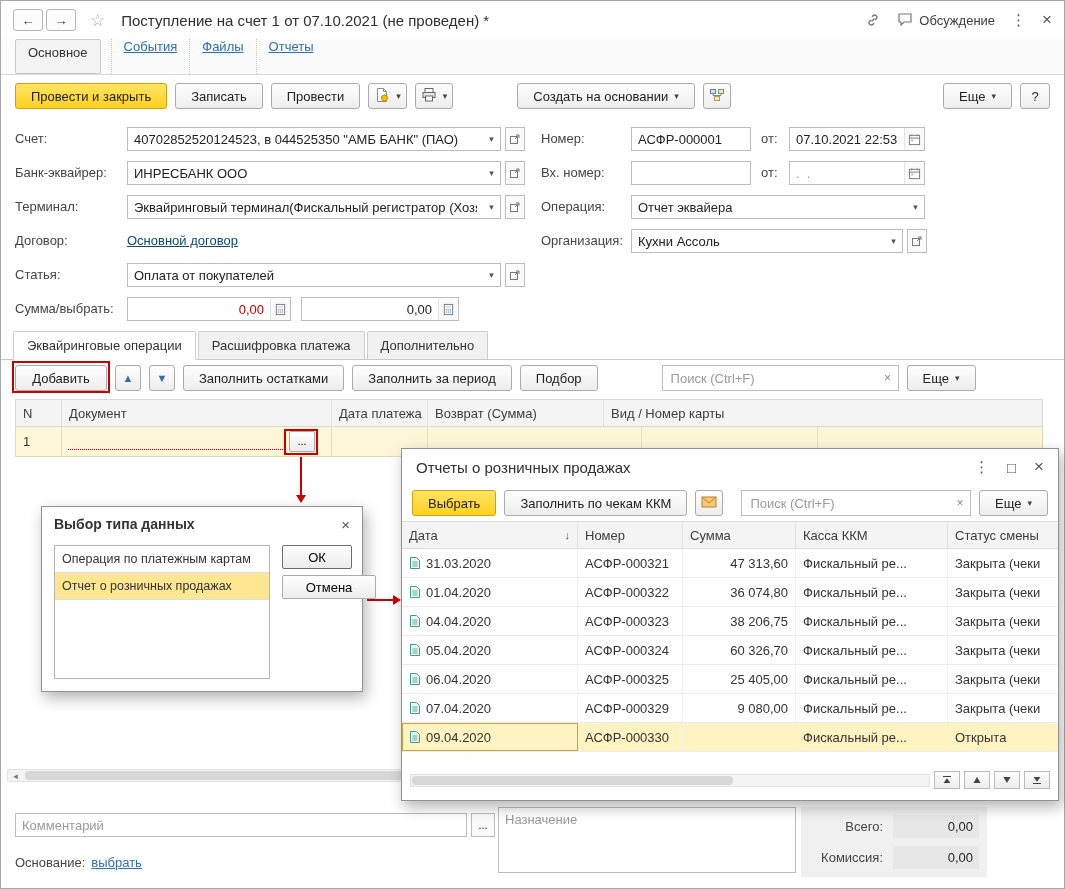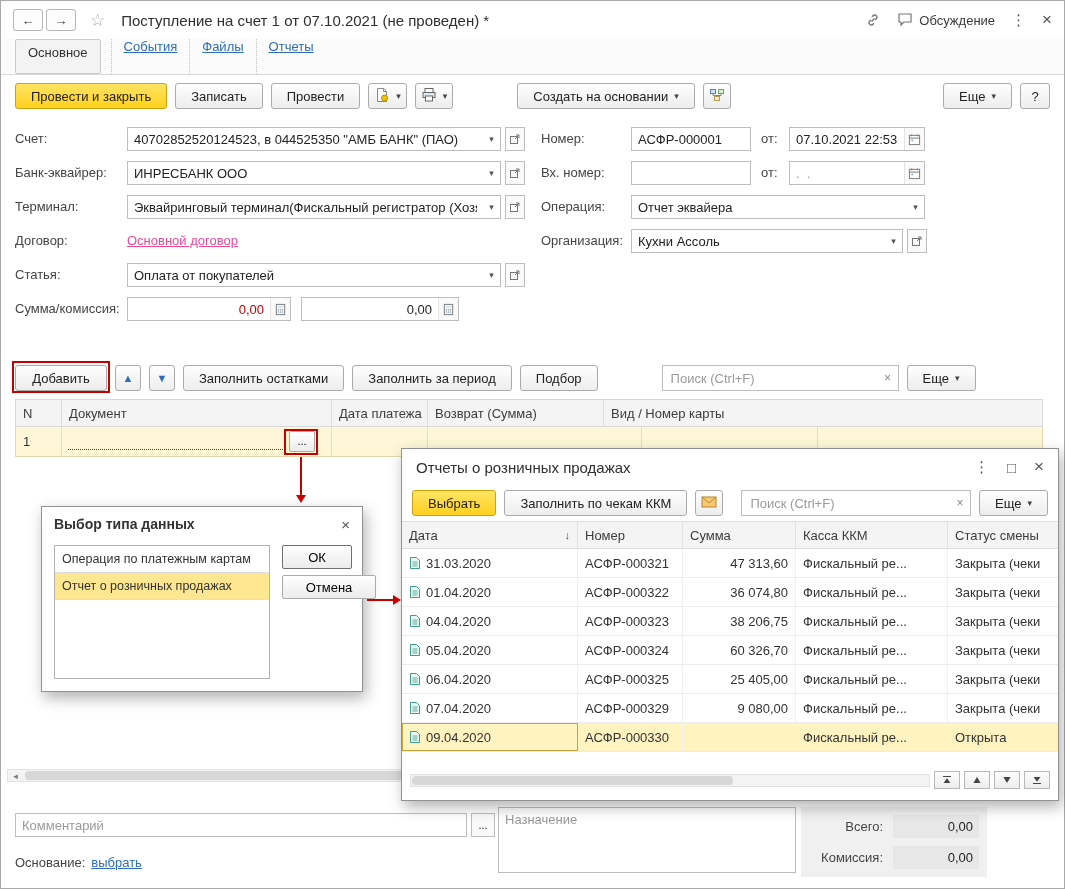--- a/index.html
+++ b/index.html
@@ -38,21 +38,21 @@
 
 .flabel{position:absolute;left:14px;width:112px;line-height:24px;color:#444;white-space:nowrap}
 .flabel-r{position:absolute;left:540px;width:88px;line-height:24px;color:#444;white-space:nowrap}
 .flabel-ot{position:absolute;left:760px;width:26px;line-height:24px;color:#444}
 .field{position:absolute;height:24px;border:1px solid #bdbdbd;background:#fff;display:flex;align-items:center;overflow:hidden}
 .field input{flex:1;min-width:0;height:100%;border:none;outline:none;padding:0 6px;font:inherit;color:#222;background:transparent}
 .field input::placeholder{color:#9a9a9a}
 .field .dd{width:17px;height:100%;display:flex;align-items:center;justify-content:center;font-size:9px;color:#555;flex:none;cursor:pointer}
 .iconbtn-in{width:20px;height:100%;display:flex;align-items:center;justify-content:center;border-left:1px solid #e3e3e3;flex:none;background:#fafafa;cursor:pointer}
 .openbtn{position:absolute;width:20px;height:24px;border:1px solid #bdbdbd;background:#fafafa;display:flex;align-items:center;justify-content:center;padding:0}
-.linkval{position:absolute;color:#ec4899;text-decoration:underline;line-height:24px;cursor:pointer}
+.linkval{position:absolute;color:#0c4a6e;text-decoration:underline;line-height:24px;cursor:pointer}
 .red input{color:#c00000;text-align:right}
 .num input{text-align:right}
 .gray input{color:#999}
 
 
 .tabbar{position:absolute;top:330px;left:0;right:0;height:29px;padding-left:12px;display:flex;align-items:flex-end;gap:2px;border-bottom:1px solid #c9c9c9}
 .tab{height:28px;padding:0 13px;display:flex;align-items:center;background:#f1f1f1;border:1px solid #cdcdcd;border-bottom:none;color:#333;border-radius:2px 2px 0 0;cursor:pointer}
 .tab.active{background:#fff;height:29px;margin-bottom:-1px;border-bottom:1px solid #fff}
 
 
@@ -255,21 +255,21 @@
     <input value="Оплата от покупателей" style="">
     <span class="dd">▾</span>
   </div>
   <button class="openbtn" style="left:504px;top:262px">
     <svg width="14" height="14" viewBox="0 0 14 14">
         <rect x="2.5" y="4.5" width="7" height="7" fill="none" stroke="#777"></rect>
         <path d="M7 7l4-4M8 3h3v3" stroke="#777" fill="none"></path>
       </svg>
   </button>
 
-  <label class="flabel" style="top:296px">Сумма/комиссия:</label>
+  <label class="flabel" style="top:296px">Сумма/выбрать:</label>
   <div class="field red" style="left:126px;top:296px;width:164px">
     <input value="0,00" style="">
     <span class="iconbtn-in">
         <svg width="13" height="13" viewBox="0 0 14 14">
           <rect x="2.5" y="1.5" width="9" height="11" fill="#fff" stroke="#777"></rect>
           <rect x="4" y="3" width="6" height="2" fill="#cfe0ef"></rect>
           <rect x="4" y="6.5" width="1.5" height="1.5" fill="#8aa8c4"></rect>
           <rect x="6.2" y="6.5" width="1.5" height="1.5" fill="#8aa8c4"></rect>
           <rect x="8.4" y="6.5" width="1.5" height="1.5" fill="#8aa8c4"></rect>
           <rect x="4" y="9" width="1.5" height="1.5" fill="#8aa8c4"></rect>
@@ -339,20 +339,25 @@
     <input value="Кухни Ассоль" style="">
     <span class="dd">▾</span>
   </div>
   <button class="openbtn" style="left:906px;top:228px">
     <svg width="14" height="14" viewBox="0 0 14 14">
         <rect x="2.5" y="4.5" width="7" height="7" fill="none" stroke="#777"></rect>
         <path d="M7 7l4-4M8 3h3v3" stroke="#777" fill="none"></path>
       </svg>
   </button>
 
+  <div class="tabbar">
+    <div class="tab active">Эквайринговые операции</div>
+    <div class="tab">Расшифровка платежа</div>
+    <div class="tab">Дополнительно</div>
+  </div>
 
   <div class="gridbar">
     <button class="btn btn-add">
         <span>Добавить</span>
       </button>
     <button class="btn btn-move">
         <span>▲</span>
       </button>
     <button class="btn btn-move">
         <span>▼</span>

